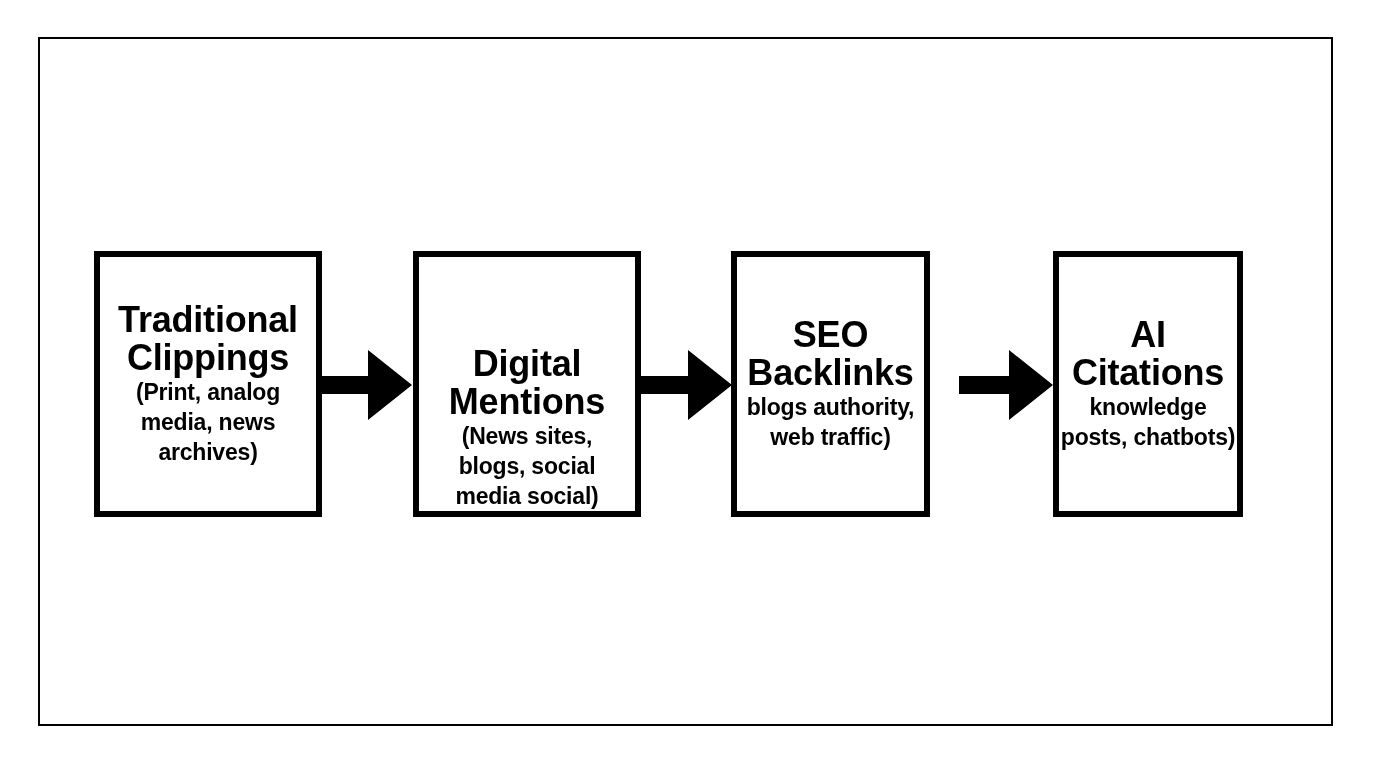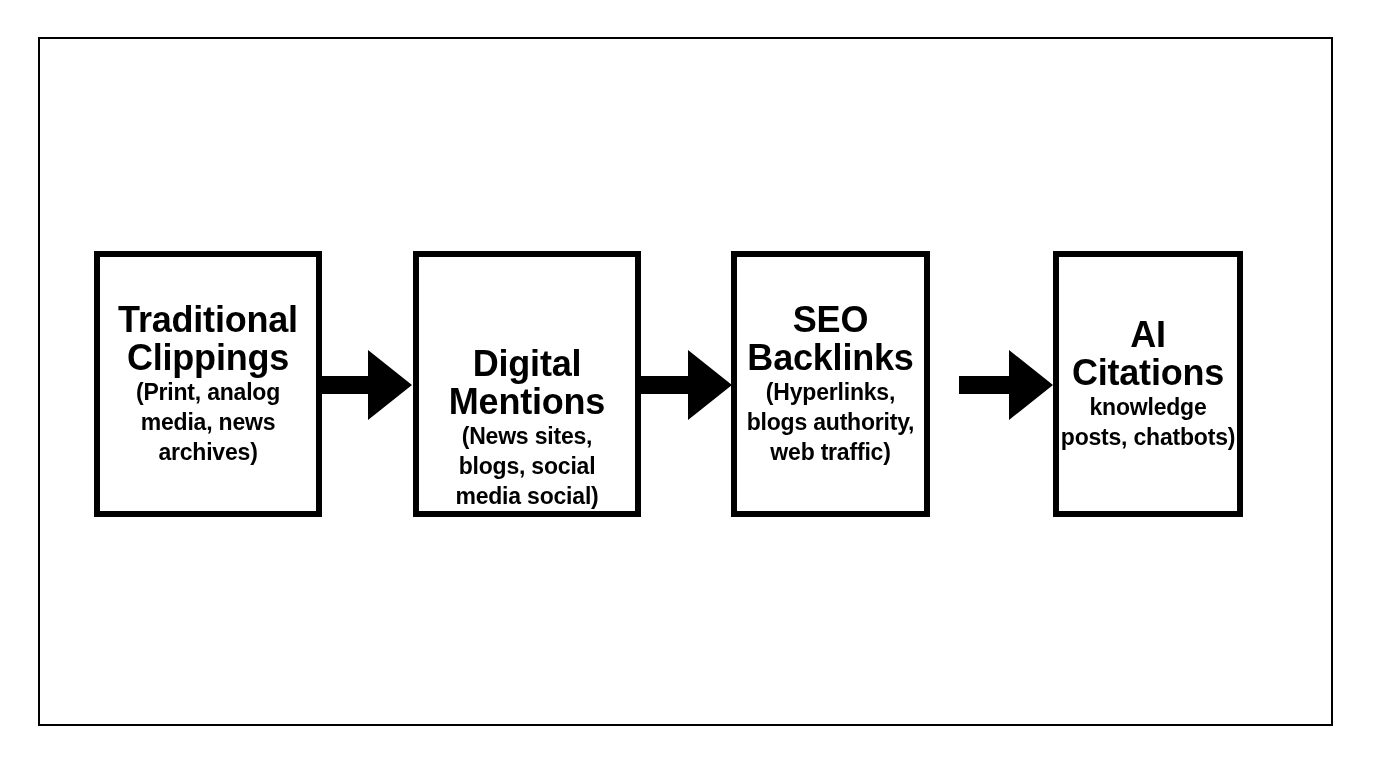--- a/index.html
+++ b/index.html
@@ -138,21 +138,20 @@
       </svg>
     </div>
 
     <div class="node-box" style="left:731px; width:199px;">
       <div class="node-text">
         <div class="node-title">
           <div>SEO</div>
           <div>Backlinks</div>
         </div>
         <div class="node-sub">
-          <div>(Hyperlinks,</div>
           <div>blogs authority,</div>
           <div>web traffic)</div>
         </div>
       </div>
     </div>
 
     <div class="flow-arrow" style="left:959px;">
       <svg width="94" height="70" viewBox="0 0 94 70" xmlns="http://www.w3.org/2000/svg" aria-hidden="true">
         <polygon points="0,26 50,26 50,0 94,35 50,70 50,44 0,44" fill="#000000"></polygon>
       </svg>

